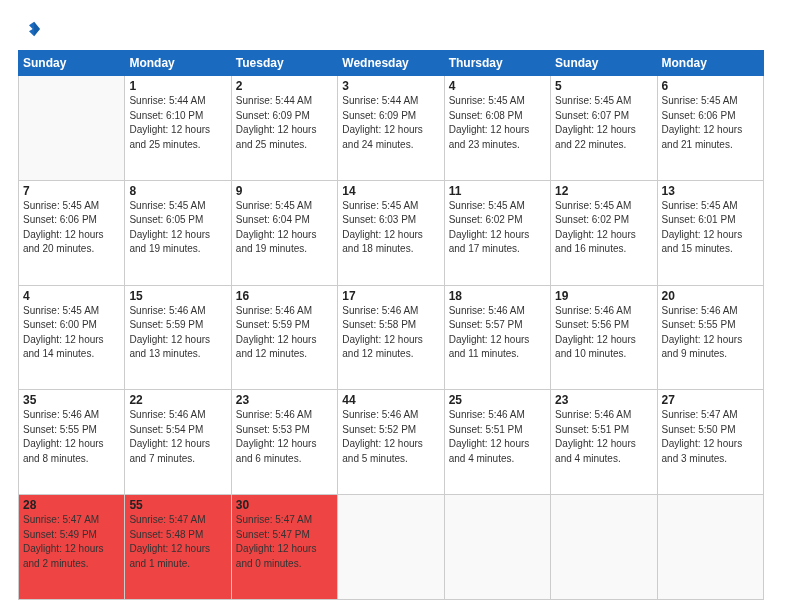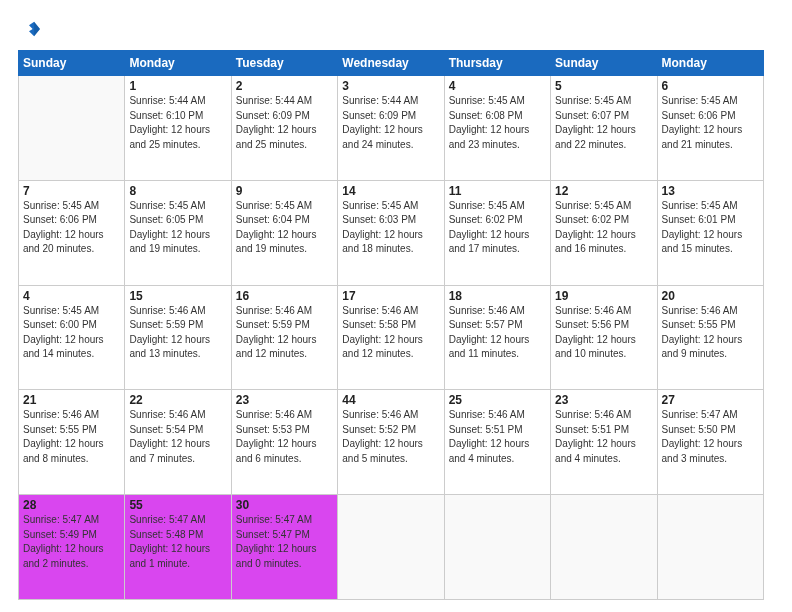--- a/index.html
+++ b/index.html
@@ -88,21 +88,21 @@
     }
     .day-info {
       font-size: 10px;
       color: #333;
       line-height: 1.45;
     }
     .row-last td {
       background: #f5f5f5;
     }
     tr:last-child td {
-      background: #d946ef;
+      background: #ef4444;
     }
   </style>
 </head>
 <body>
 
 <div class="page">
   <div class="header">
     <div class="logo">
       <svg class="logo-icon" viewBox="0 0 30 30">
         <polygon points="22,5 30,15 22,25 15,18 20,15 15,10" fill="#1a6abf"></polygon>
@@ -274,21 +274,21 @@
           <td>
             <span class="day-num">20</span>
             <div class="day-info" style="white-space: pre-line;">Sunrise: 5:46 AM
 Sunset: 5:55 PM
 Daylight: 12 hours
 and 9 minutes.</div>
           </td>
         </tr>
         <tr>
           <td>
-            <span class="day-num">21</span>
+            <span class="day-num">35</span>
             <div class="day-info" style="white-space: pre-line;">Sunrise: 5:46 AM
 Sunset: 5:55 PM
 Daylight: 12 hours
 and 8 minutes.</div>
           </td>
           <td>
             <span class="day-num">22</span>
             <div class="day-info" style="white-space: pre-line;">Sunrise: 5:46 AM
 Sunset: 5:54 PM
 Daylight: 12 hours

